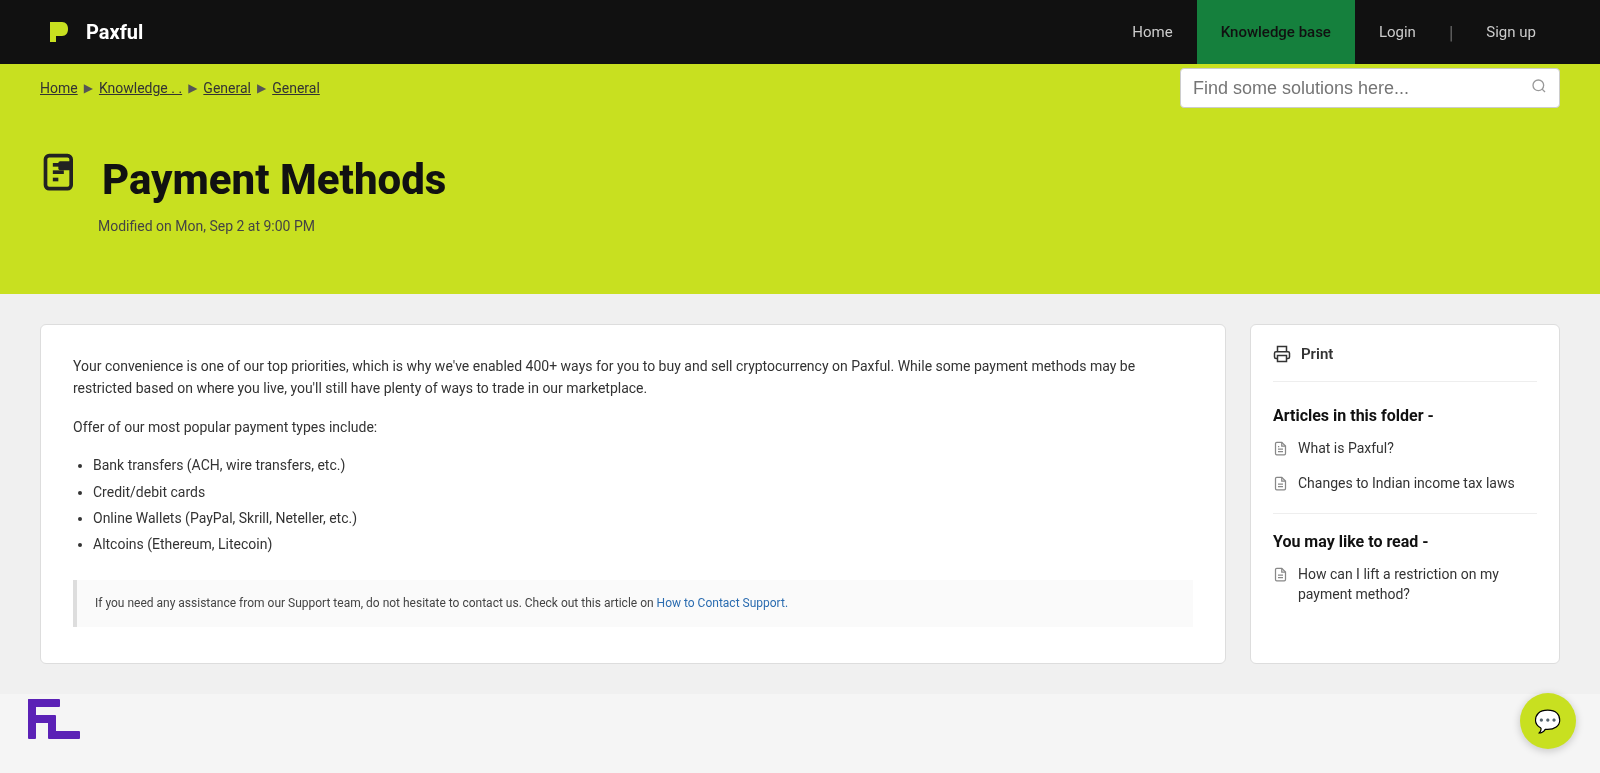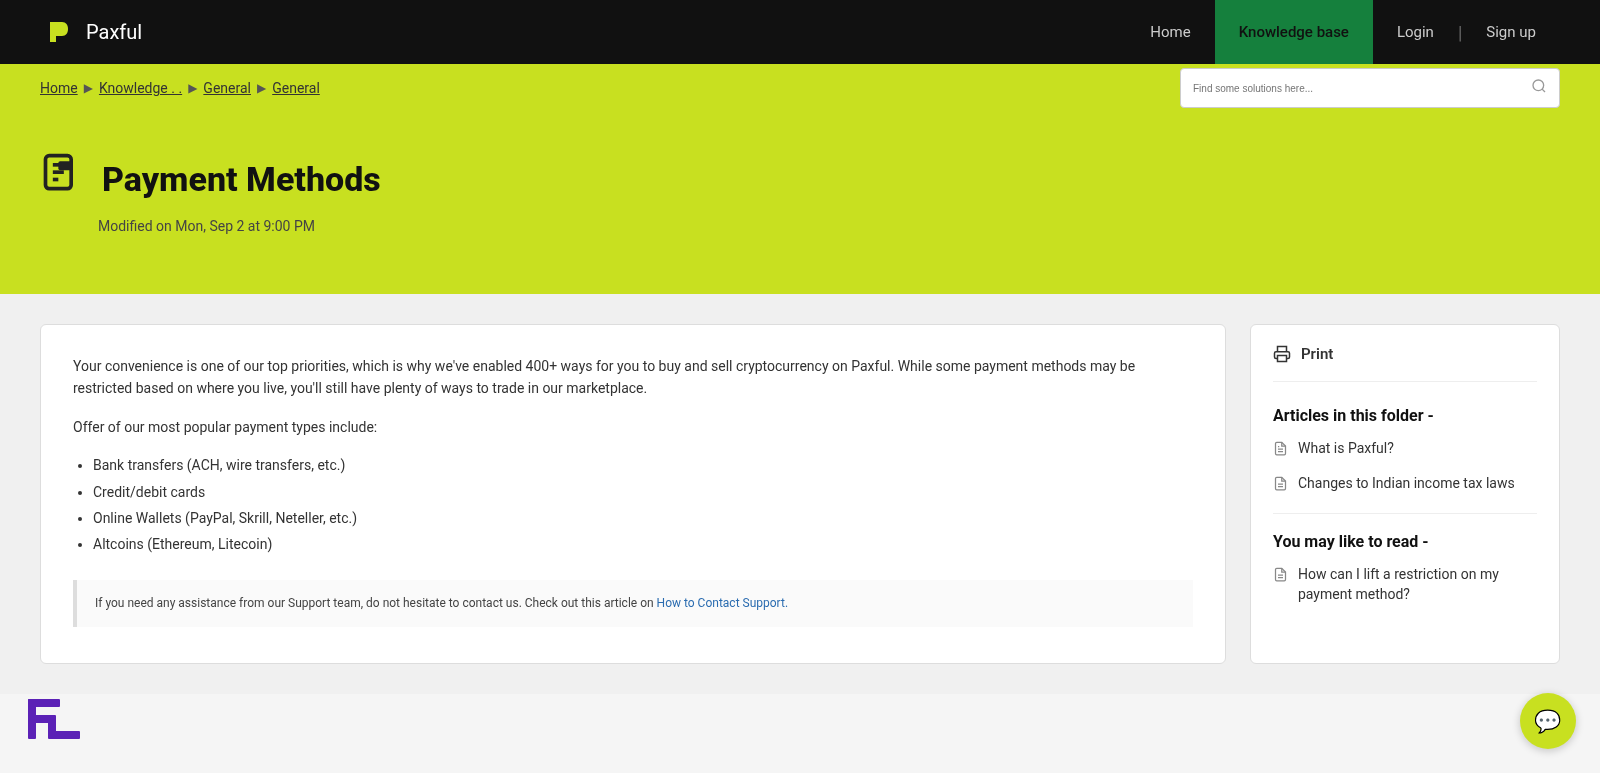--- a/index.html
+++ b/index.html
@@ -13,21 +13,21 @@
       align-items: center;
       justify-content: space-between;
       padding: 0 40px;
     }
     .header-logo {
       display: flex;
       align-items: center;
       gap: 10px;
       color: white;
       font-size: 20px;
-      font-weight: 400;
+      font-weight: 700;
     }
     .logo-icon {
       width: 36px;
       height: 36px;
     }
     .header-nav {
       display: flex;
       align-items: center;
       gap: 0;
     }
@@ -46,21 +46,21 @@
       color: #111;
       font-weight: 500;
     }
     .nav-divider {
       color: #666;
       font-size: 18px;
     }
     .nav-auth {
       display: flex;
       align-items: center;
-      gap: 0;
+      gap: 9px;
     }
 
     
     .breadcrumb-bar {
       background: #c8e020;
       padding: 0 40px;
       height: 48px;
       display: flex;
       align-items: center;
       justify-content: space-between;
@@ -88,21 +88,21 @@
       border: 1px solid #ccc;
       border-radius: 4px;
       width: 380px;
       height: 40px;
       padding: 0 12px;
     }
     .search-bar input {
       border: none;
       outline: none;
       flex: 1;
-      font-size: 10px;
+      font-size: 18px;
       color: #701a75;
     }
     .search-icon-btn {
       background: none;
       border: none;
       cursor: pointer;
       color: #999;
       font-size: 16px;
     }
 
@@ -115,21 +115,21 @@
       display: flex;
       align-items: center;
       gap: 18px;
       margin-bottom: 12px;
     }
     .hero-icon {
       font-size: 40px;
       color: #222;
     }
     .hero-title {
-      font-size: 34px;
+      font-size: 42px;
       font-weight: 800;
       color: #111;
     }
     .hero-modified {
       color: #444;
       font-size: 14px;
       margin-left: 58px;
     }
 
     

